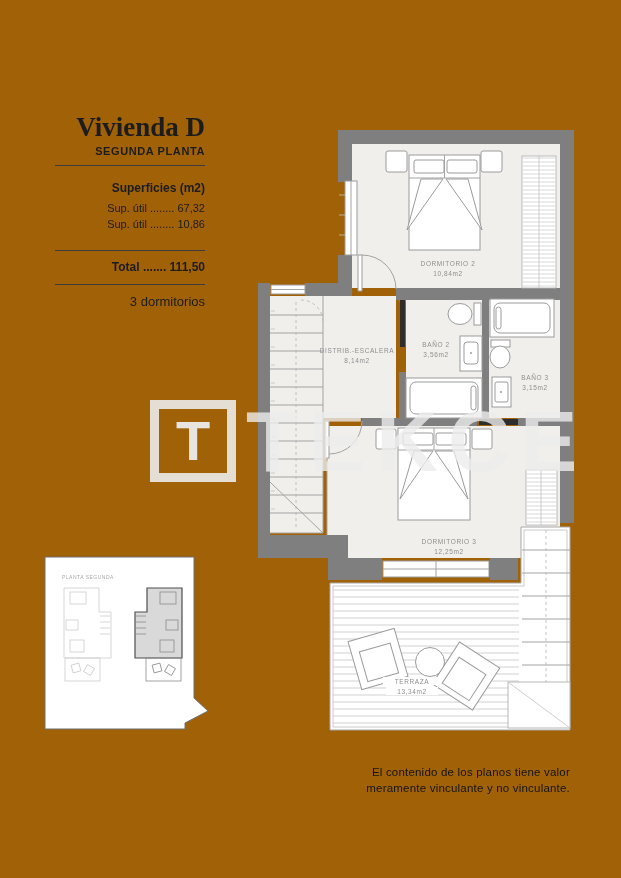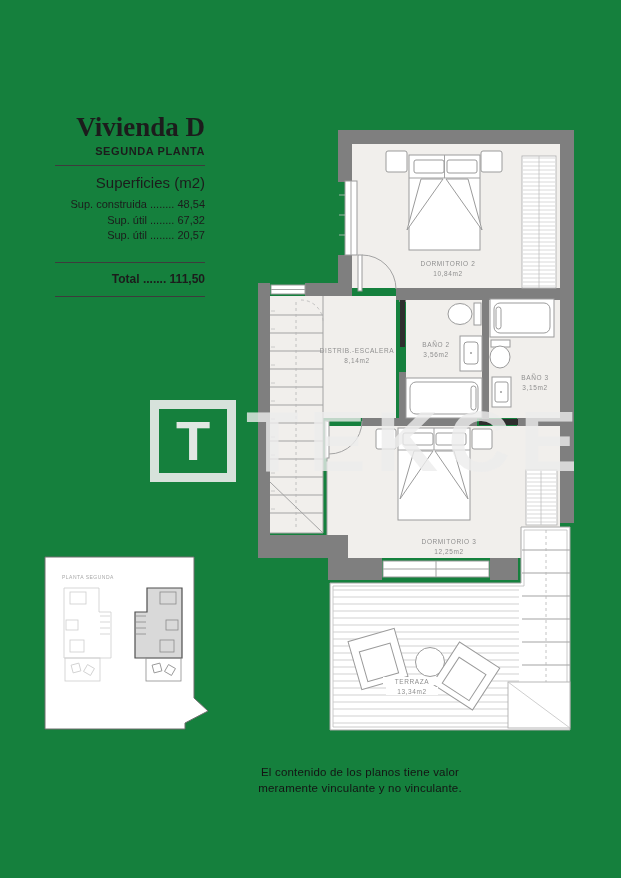--- a/index.html
+++ b/index.html
@@ -1,23 +1,23 @@
 <!DOCTYPE html>
 <html><head>
 <meta charset="utf-8">
 <style>
   html,body{margin:0;padding:0;background:#ffffff;}
-  .page{position:relative;width:621px;height:878px;background:#15803d;overflow:hidden;
+  .page{position:relative;width:621px;height:878px;background:#a16207;overflow:hidden;
         font-family:"Liberation Sans",sans-serif;}
   
   .panel{position:absolute;left:55px;top:112px;width:150px;text-align:right;color:#1c1c1c;}
   .panel .title{font-family:"Liberation Serif",serif;font-weight:bold;font-size:27px;line-height:30px;}
   .panel .subtitle{font-weight:bold;font-size:11px;letter-spacing:0.6px;line-height:18px;}
   .rule{border:none;border-top:1.6px solid #3c3c3c;margin:5px 0 0 0;width:100%;}
-  .panel .surf-head{font-size:15px;margin-top:8px;}
+  .panel .surf-head{font-size:12px;margin-top:15px;font-weight:bold;}
   .panel .rows{font-size:11px;line-height:15.5px;margin-top:6px;}
   .panel .total{font-size:12px;font-weight:bold;margin:9px 0 10px 0;}
   .panel .features{font-size:13px;line-height:17px;margin-top:8px;}
   
   .plan-svg{position:absolute;left:0;top:0;width:621px;height:878px;}
   .wall{fill:#7f7f7f;}
   .leaf{fill:#2e2e2e;}
   .floor{fill:#f1efec;}
   .ln{stroke:#a3a3a3;fill:none;stroke-width:1;}
   .thin{stroke:#c2c2c2;fill:none;stroke-width:0.8;}
@@ -30,42 +30,42 @@
   .mini{stroke:#8c8c8c;fill:none;stroke-width:0.8;}
   .loc-lbl{fill:#a9a9a9;font-family:"Liberation Sans",sans-serif;font-size:5px;letter-spacing:0.5px;}
   
   .watermark{position:absolute;left:0;top:0;width:530px;height:878px;pointer-events:none;z-index:5;}
   .wm-box{position:absolute;left:150px;top:400px;width:68px;height:64px;
           border:9px solid rgba(236,236,236,0.9);display:flex;align-items:center;justify-content:center;}
   .wm-t{font-weight:bold;font-size:56px;color:rgba(236,236,236,0.95);line-height:56px;}
   .wm-text{position:absolute;left:246px;top:392px;font-weight:bold;font-size:86px;
            letter-spacing:10px;color:rgba(236,236,236,0.8);}
   
-  .footer{position:absolute;left:150px;top:765px;width:420px;text-align:center;
+  .footer{position:absolute;left:150px;top:765px;width:420px;text-align:right;
           font-size:11.5px;line-height:15.5px;color:#141414;letter-spacing:0.2px;}
 </style>
 </head>
 <body>
 
 <div class="page">
 
   <aside class="panel">
     <div class="title">Vivienda D</div>
     <div class="subtitle">SEGUNDA PLANTA</div>
     <hr class="rule">
     <div class="surf-head">Superficies (m2)</div>
     <div class="rows">
-      <div>Sup. construida ........ 48,54</div>
       <div>Sup. útil ........ 67,32</div>
-      <div>Sup. útil ........ 20,57</div>
+      <div>Sup. útil ........ 10,86</div>
     </div>
     <hr class="rule" style="margin-top:18px">
     <div class="total">Total ....... 111,50</div>
     <hr class="rule">
     <div class="features">
+      <div>3 dormitorios</div>
     </div>
   </aside>
 
   <svg class="plan-svg" viewBox="0 0 621 878">
     <defs>
       <pattern id="hatch" width="4" height="4" patternUnits="userSpaceOnUse">
         <path d="M0 2 H4" stroke="#cfcfcf" stroke-width="0.8"></path>
       </pattern>
     </defs>
 

